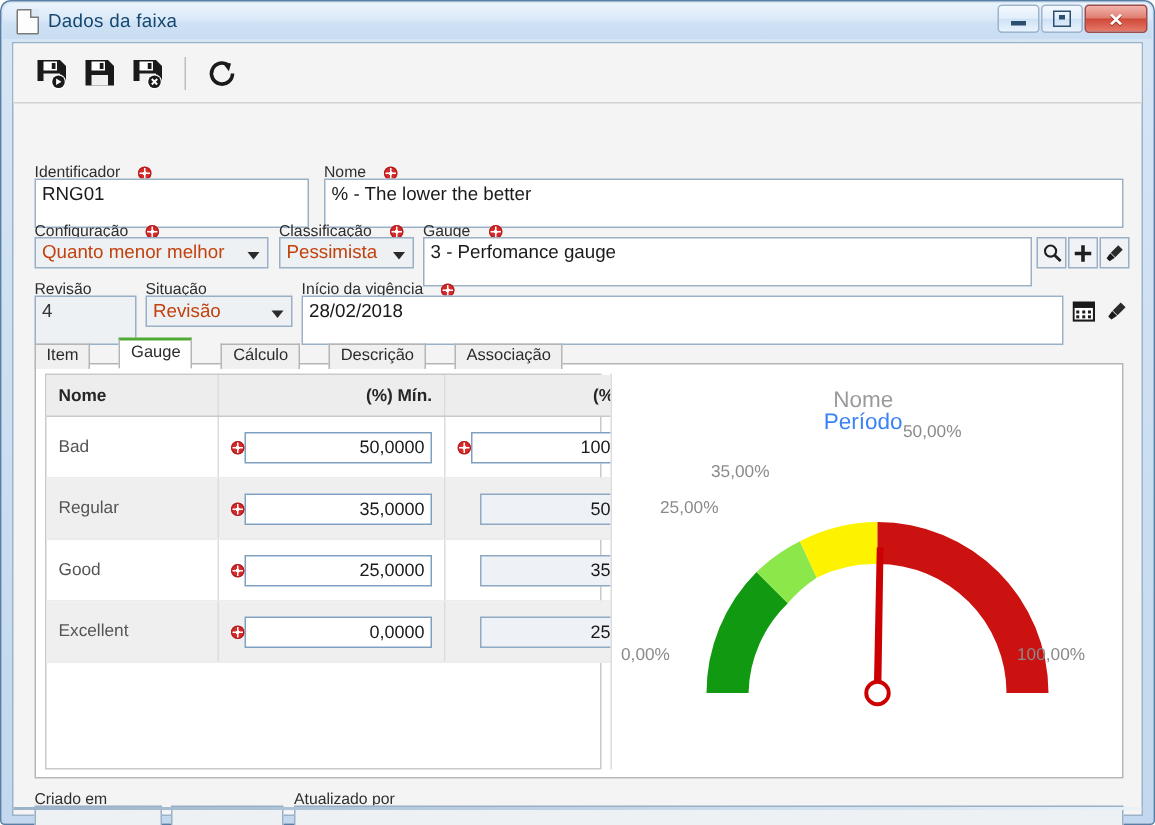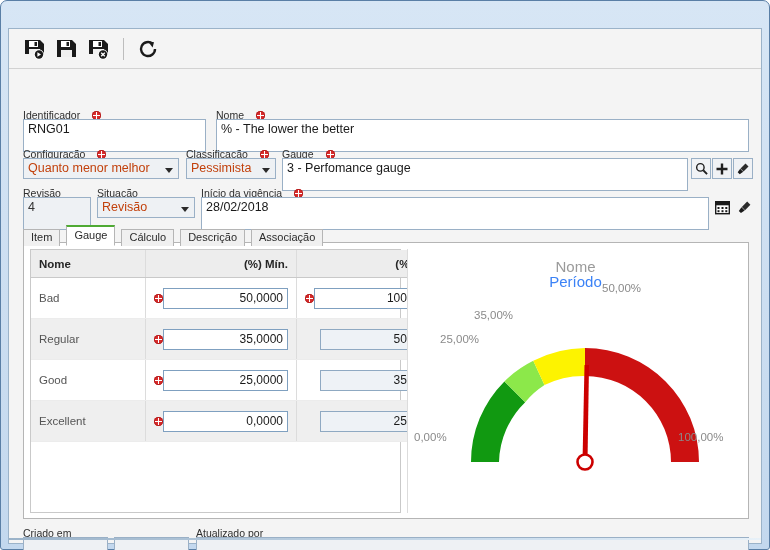--- a/index.html
+++ b/index.html
@@ -111,21 +111,21 @@
     border-top:5px solid #2a2a2a;
   }
   .iconbtn{
     box-sizing:border-box;width:20px;height:21px;
     border:1px solid #9ab0c6;background:#f0f2f5;
     display:flex;align-items:center;justify-content:center;
   }
 
   
   .tabs{
-    position:absolute;left:14px;top:196px;display:flex;align-items:flex-end;gap:6px;
+    position:absolute;left:14px;top:196px;display:flex;align-items:flex-end;gap:19px;
     z-index:3;
   }
   .tab{
     box-sizing:border-box;height:17px;padding:0 7px;
     border:1px solid #b5b5b5;border-bottom:none;background:#f0f0f0;
     font-size:11px;color:#2b2b2b;line-height:15px;white-space:nowrap;
   }
   .tab.active{
     height:21px;background:#ffffff;border:1px solid #b5b5b5;border-bottom:1px solid #ffffff;
     border-top:2px solid #4faa33;line-height:17px;position:relative;top:0;
@@ -182,20 +182,37 @@
   .sep{
     position:absolute;left:8px;top:537px;width:752px;height:2px;
     background:linear-gradient(to right,#9bb3c9,#cfe0ef 70%,#e8f1f8);
   }
 </style>
 </head>
 <body>
 
 <div class="window">
 
+  <div class="titlebar">
+    <div class="doc-icon"></div>
+    <div class="title-text">Dados da faixa</div>
+    <div class="win-btns">
+      <div class="wbtn">
+        <div class="ico-min"></div>
+      </div>
+      <div class="wbtn">
+        <div class="ico-max">
+            <i></i>
+          </div>
+      </div>
+      <div class="wbtn close">
+        <span class="ico-close">✕</span>
+      </div>
+    </div>
+  </div>
 
   <div class="client">
 
     <div class="toolbar">
       <div class="tb-btn">
         <svg width="26" height="26" viewBox="0 0 26 26">
           <path d="M3 4h15l4 4v10H3z" fill="#1a1a1a"></path>
           <rect x="7" y="5" width="9" height="6" fill="#ffffff"></rect>
           <rect x="12.5" y="6" width="2.5" height="4" fill="#1a1a1a"></rect>
           <rect x="7" y="13" width="11" height="5" fill="#f0f0f0"></rect>

